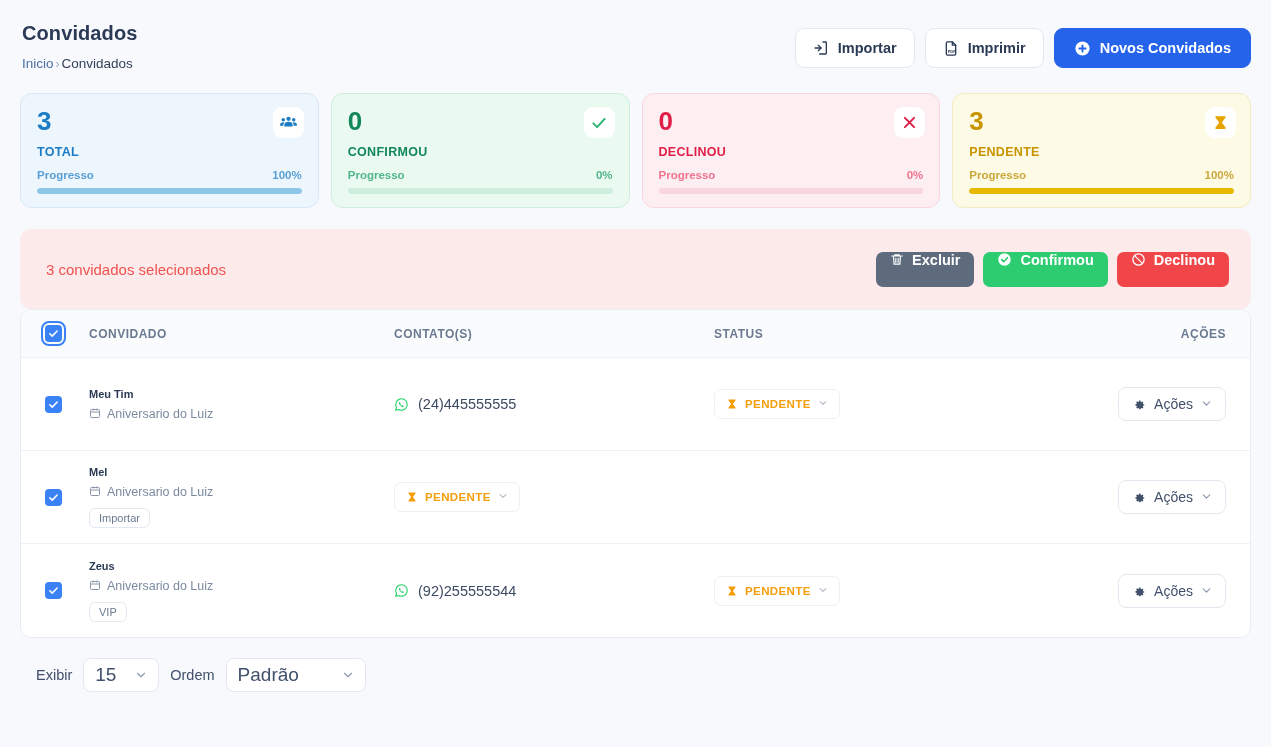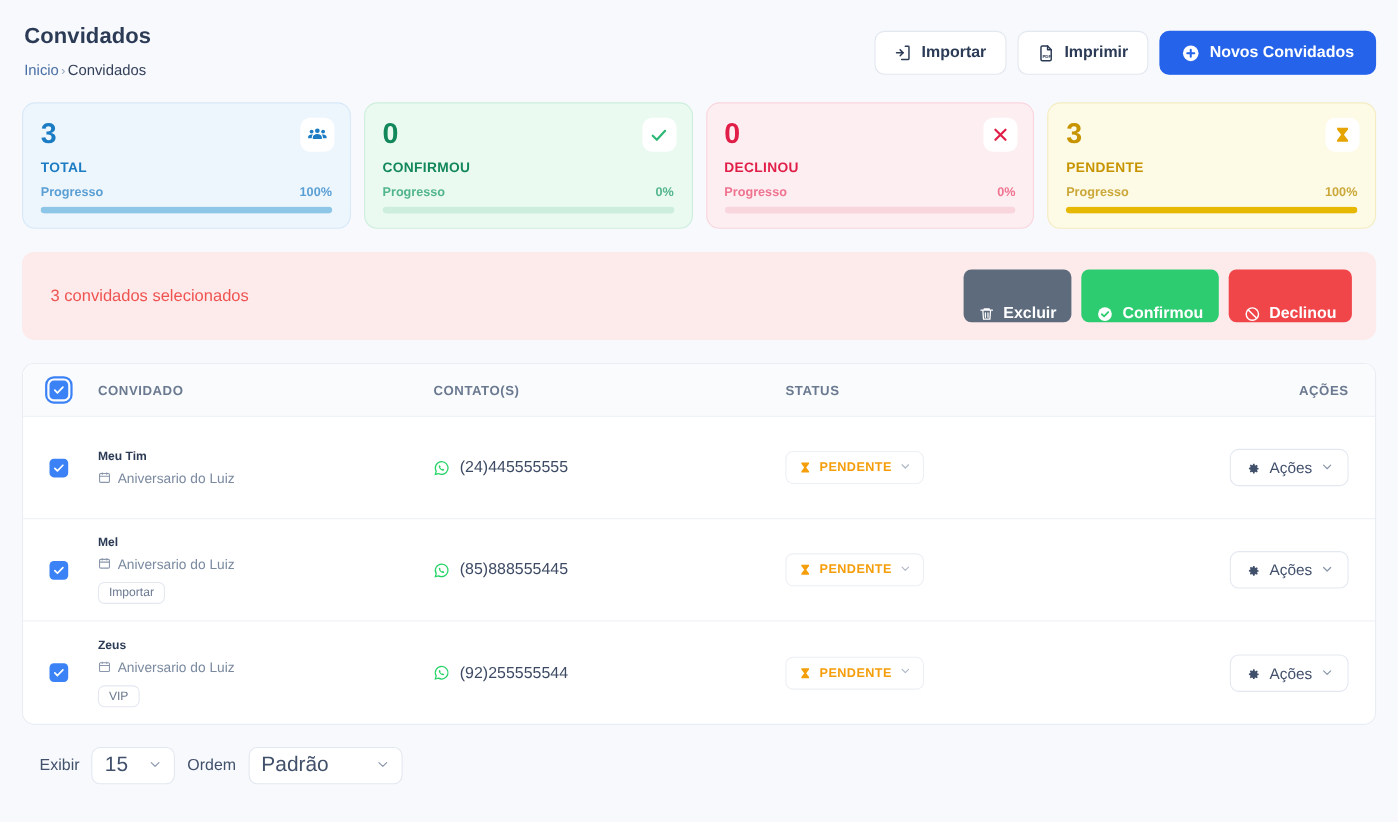--- a/index.html
+++ b/index.html
@@ -76,31 +76,31 @@
 
   
   .selbar {
     margin-top: 21px; height: 80px; border-radius: 11px;
     background: #fdeaea; display: flex; align-items: center;
     justify-content: space-between; padding: 0 22px 0 26px;
   }
   .selbar .sel-text { font-size: 15px; color: #ef5350; }
   .sel-actions { display: flex; gap: 9px; }
   .btn-sm {
-    display: inline-flex; align-items: flex-end; gap: 8px;
-    height: 48px; padding: 0 14px; border-radius: 7px;
+    display: inline-flex; align-items: flex-start; gap: 8px;
+    height: 35px; padding: 0 14px; border-radius: 7px;
     font-size: 14.5px; font-weight: bold; color: #fff; cursor: pointer; border: none;
   }
   .btn-del  { background: #5d6b7d; }
   .btn-conf { background: #2ecc71; }
   .btn-dec  { background: #f0464a; }
 
   
   .table-card {
-    margin-top: 21px; background: #ffffff; border: 1px solid #e9edf3;
+    background: #ffffff; border: 1px solid #e9edf3;
     border-radius: 11px; overflow: hidden;
   }
   .t-head {
     display: flex; align-items: center; height: 48px;
     background: #f9fbfd; border-bottom: 1px solid #eef1f6;
     font-size: 12px; font-weight: bold; letter-spacing: .5px; color: #6b7a90;
   }
   .c-check { width: 68px; display: flex; align-items: center; padding-left: 24px; flex: none; }
   .c-guest { width: 305px; flex: none; }
   .c-contact { width: 320px; flex: none; }
@@ -403,31 +403,20 @@
           <span class="ic">
             <svg width="12" height="12" viewBox="0 0 24 24" fill="none" stroke="#8a97ab" stroke-width="2">
                 <rect x="3" y="5" width="18" height="16" rx="2"></rect>
                 <path d="M3 10h18M8 3v4M16 3v4"></path>
               </svg>
           </span>
           <span>Aniversario do Luiz</span>
         </div>
         <span class="tag">Importar</span>
       </div>
-      <div class="c-contact">
-        <div class="contact">
-          <span class="ic">
-            <svg width="15" height="15" viewBox="0 0 24 24" fill="none" stroke="#25d366" stroke-width="1.8">
-              <path d="M12 2.8a9.2 9.2 0 0 0-7.9 13.9L2.8 21.2l4.7-1.2A9.2 9.2 0 1 0 12 2.8z"></path>
-              <path d="M8.9 8.1c.3-.1.6 0 .8.4l.7 1.4c.1.3.1.5-.1.7l-.5.6c.6 1.2 1.6 2.1 2.8 2.6l.6-.6c.2-.2.5-.2.7-.1l1.4.7c.3.2.5.5.4.8-.2.9-1.1 1.4-2 1.2-2.9-.6-5.2-2.9-5.8-5.8-.2-.9.2-1.7 1-1.9z" fill="#25d366" stroke="none"></path>
-            </svg>
-          </span>
-          <span>(85)888555445</span>
-        </div>
-      </div>
       <div class="c-status">
         <span class="status-pill">
           <span class="ic">
             <svg width="12" height="12" viewBox="0 0 24 24" fill="#f59e0b">
                 <path d="M5 3h14v2.2l-5.2 6.8L19 18.8V21H5v-2.2l5.2-6.8L5 5.2z"></path>
               </svg>
           </span>
           <span>PENDENTE</span>
           <span class="chev">
             <svg width="10" height="10" viewBox="0 0 24 24" fill="none" stroke="#b0b9c6" stroke-width="2.6" stroke-linecap="round" stroke-linejoin="round">

